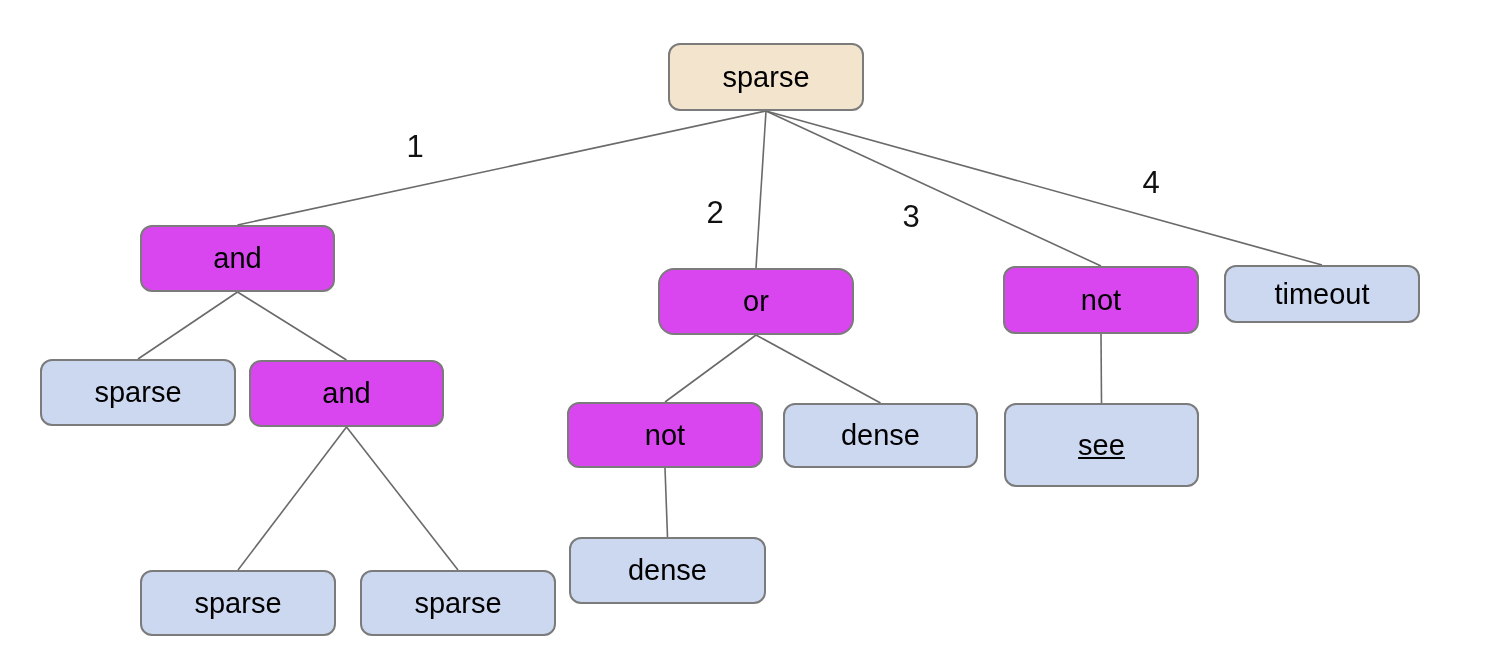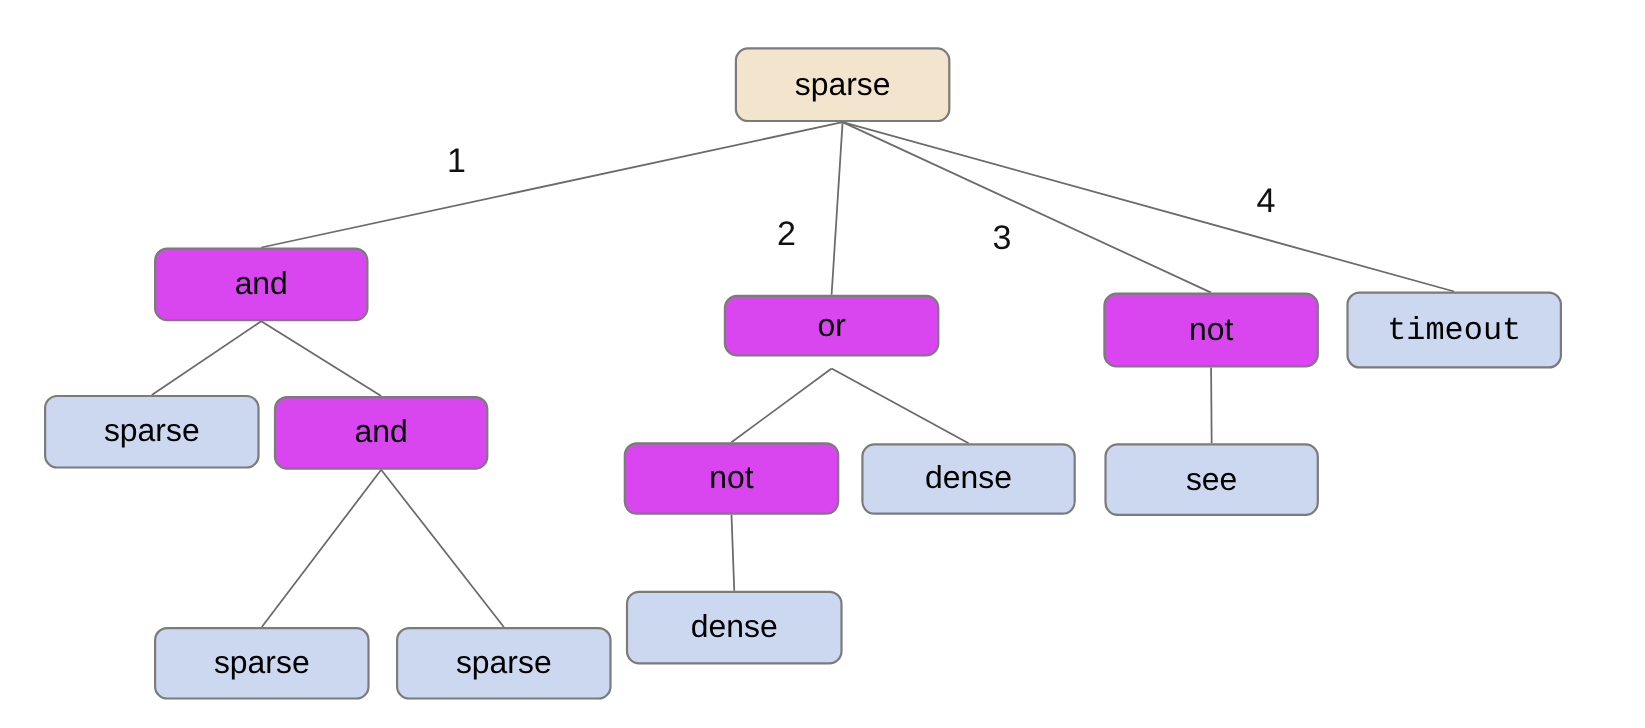--- a/index.html
+++ b/index.html
@@ -65,24 +65,24 @@
       <line x1="346.5" y1="427" x2="458" y2="570" stroke="#6a6a6a" stroke-width="1.6"></line>
       <line x1="665" y1="468" x2="667.5" y2="537" stroke="#6a6a6a" stroke-width="1.6"></line>
     </svg>
 
 <div class="edge-label" style="left: 415px; top: 146px;">1</div>
     <div class="edge-label" style="left: 715px; top: 212px;">2</div>
     <div class="edge-label" style="left: 911px; top: 216px;">3</div>
     <div class="edge-label" style="left: 1151px; top: 182px;">4</div>
     <div class="node node--root" style="left: 668px; top: 43px; width: 196px; height: 68px;">sparse</div>
     <div class="node node--operator" style="left: 140px; top: 225px; width: 195px; height: 67px;">and</div>
-    <div class="node node--operator" style="left: 658px; top: 268px; width: 196px; height: 56px;">or</div>
+    <div class="node node--operator" style="left: 658px; top: 268px; width: 196px; height: 67px; border-radius: 16px;">or</div>
     <div class="node node--operator" style="left: 1003px; top: 266px; width: 196px; height: 68px;">not</div>
-    <div class="node node--leaf" style="left: 1224px; top: 265px; width: 196px; height: 70px; font-family: Liberation Mono, monospace;">timeout</div>
+    <div class="node node--leaf" style="left: 1224px; top: 265px; width: 196px; height: 58px;">timeout</div>
     <div class="node node--leaf" style="left: 40px; top: 359px; width: 196px; height: 67px;">sparse</div>
     <div class="node node--operator" style="left: 249px; top: 360px; width: 195px; height: 67px;">and</div>
     <div class="node node--operator" style="left: 567px; top: 402px; width: 196px; height: 66px;">not</div>
     <div class="node node--leaf" style="left: 783px; top: 403px; width: 195px; height: 65px;">dense</div>
-    <div class="node node--leaf" style="left: 1004px; top: 403px; width: 195px; height: 66px;">see</div>
+    <div class="node node--leaf" style="left: 1004px; top: 403px; width: 195px; height: 84px; text-decoration: underline;">see</div>
     <div class="node node--leaf" style="left: 140px; top: 570px; width: 196px; height: 66px;">sparse</div>
     <div class="node node--leaf" style="left: 360px; top: 570px; width: 196px; height: 66px;">sparse</div>
     <div class="node node--leaf" style="left: 569px; top: 537px; width: 197px; height: 67px;">dense</div>
   </div>
 
 </body></html>

